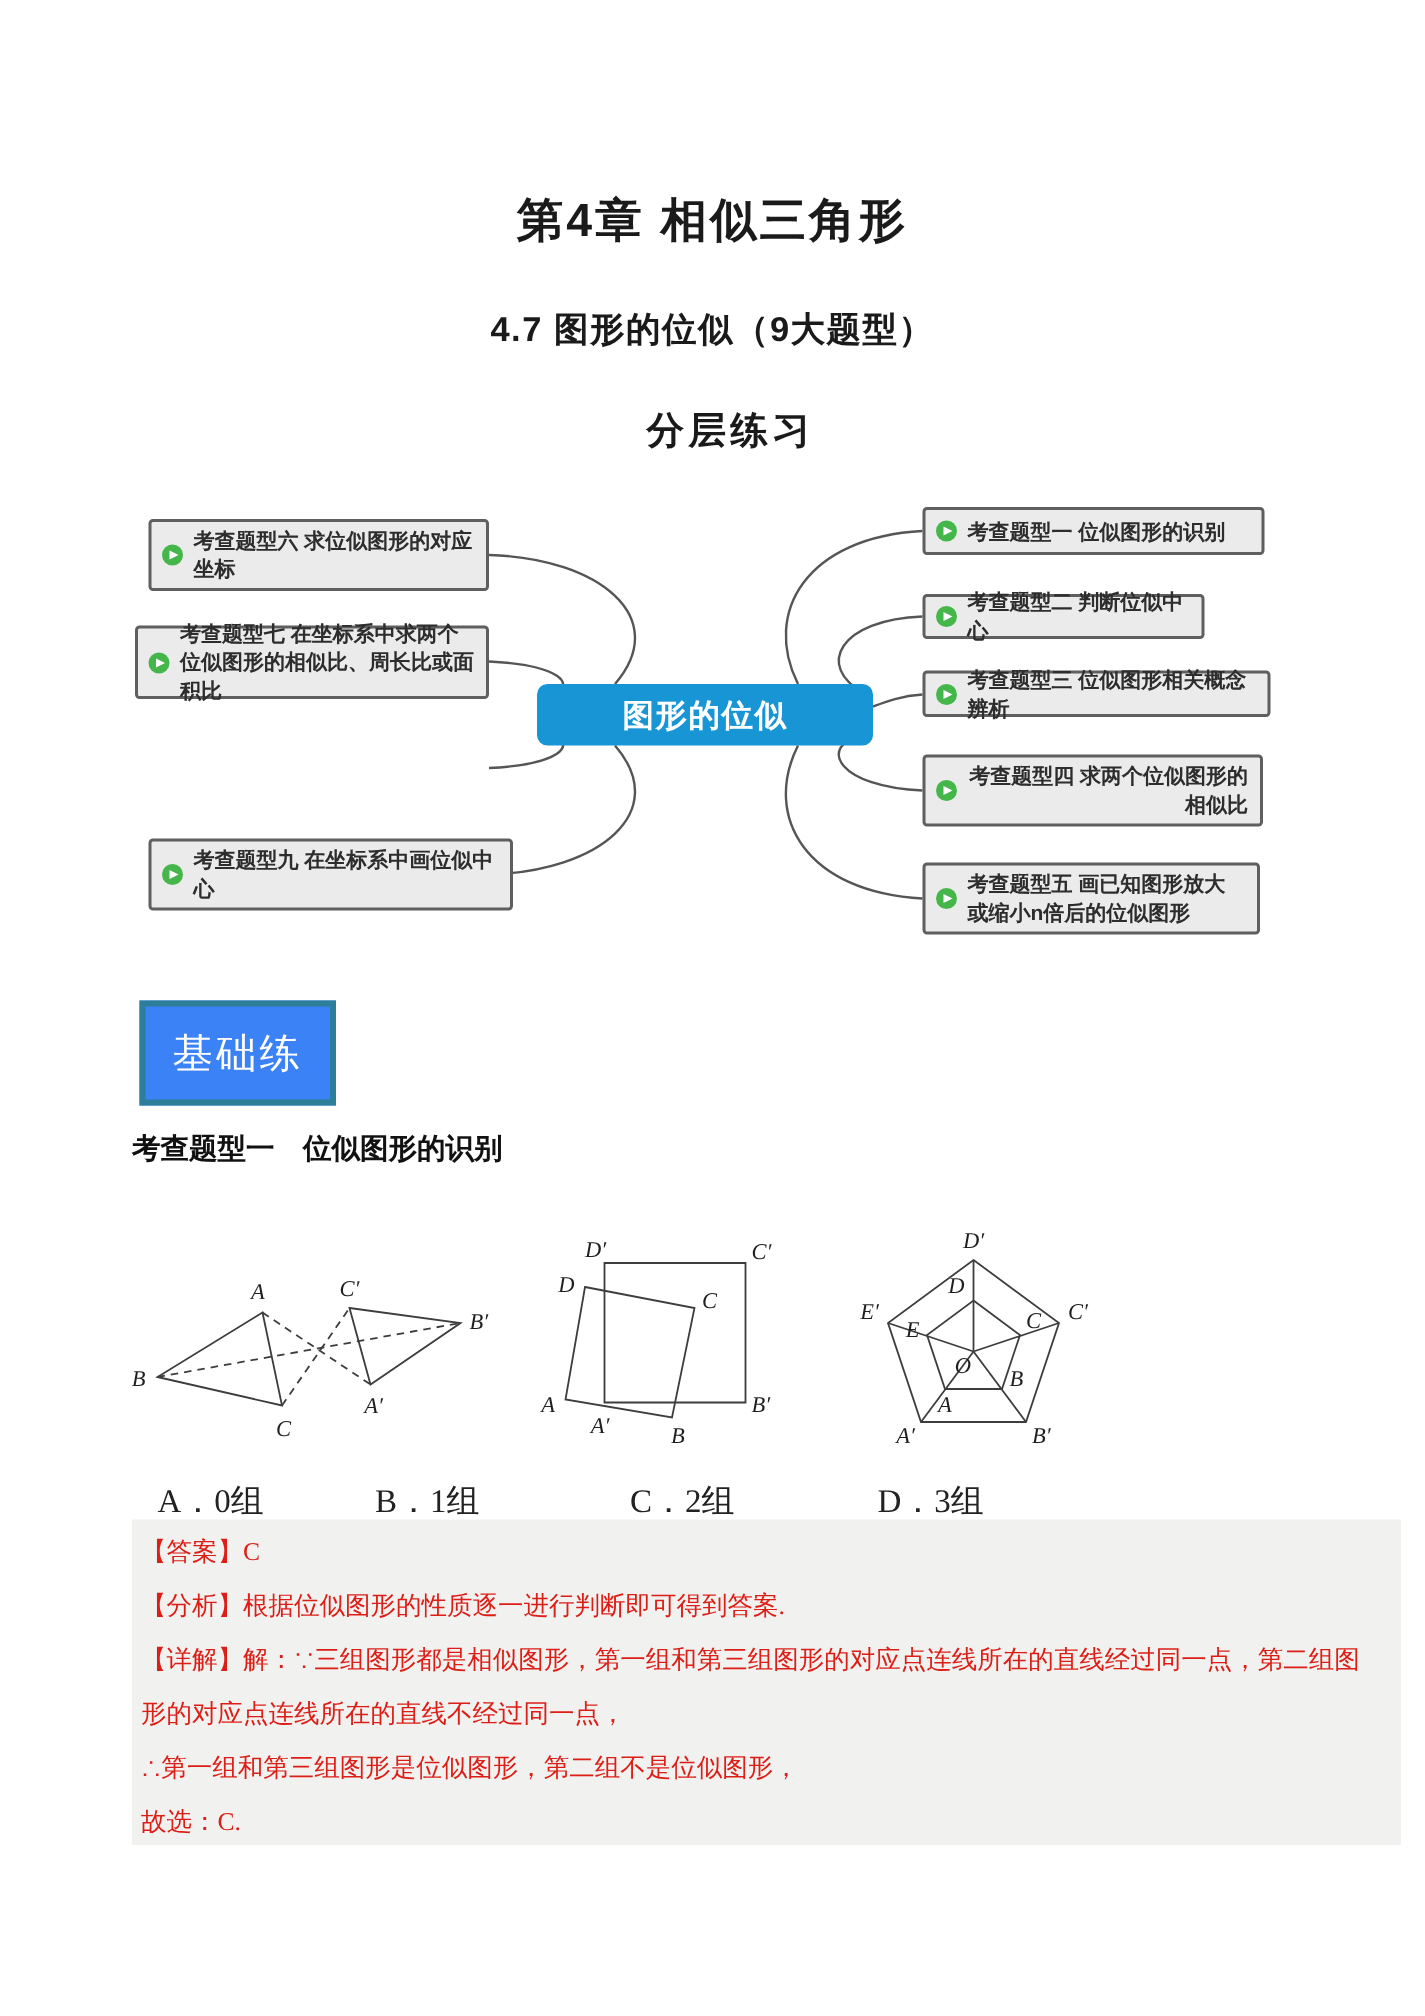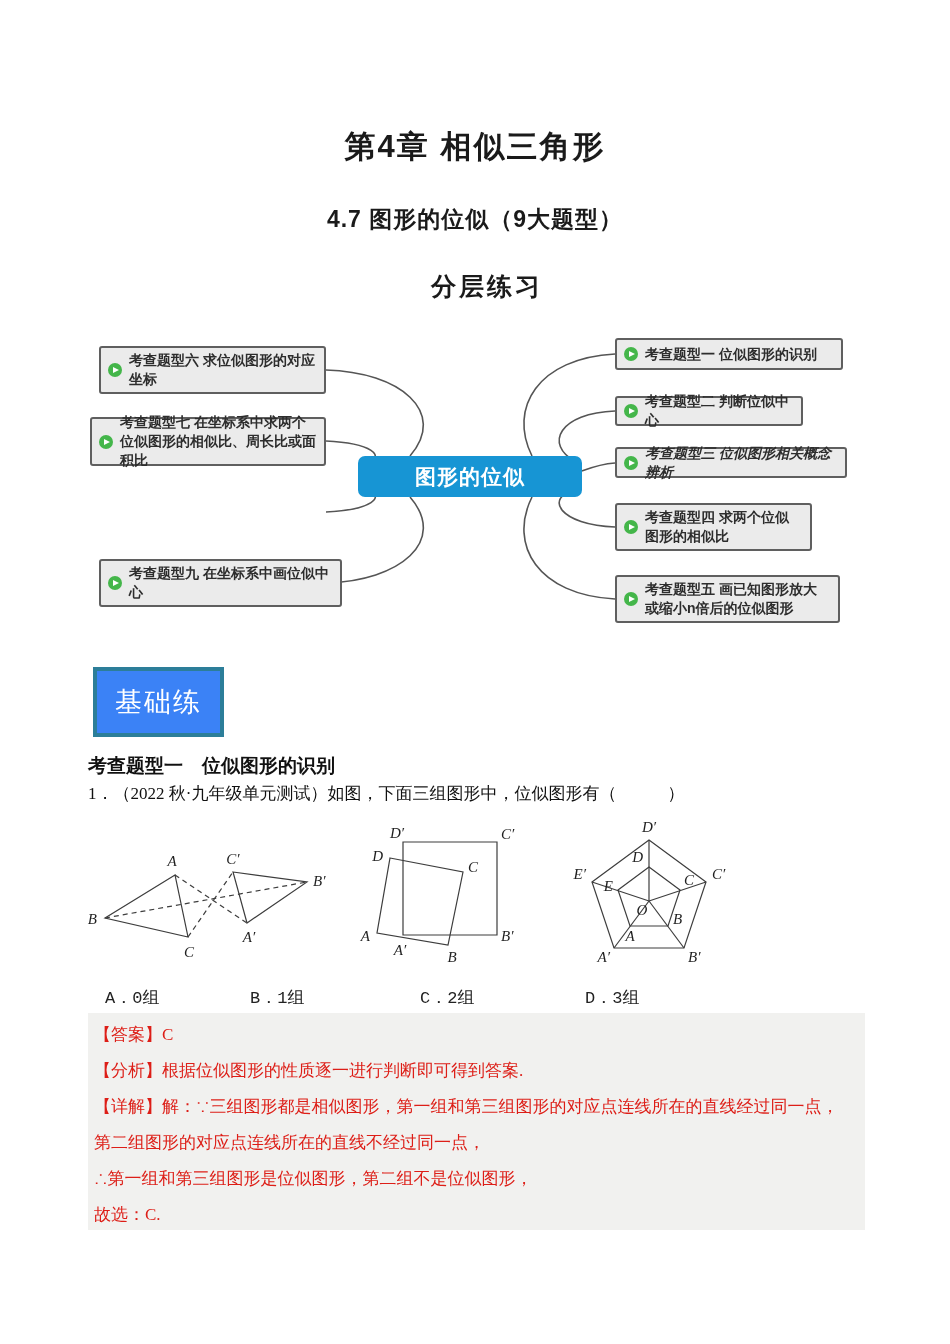--- a/index.html
+++ b/index.html
@@ -22,38 +22,38 @@
   .mmicon{flex:0 0 14px;width:14px;height:14px;border-radius:50%;background:#44b64a;
     margin-right:7px;display:flex;align-items:center;justify-content:center;}
   .mmicon::after{content:"";display:block;border-left:6px solid #ffffff;
     border-top:3.5px solid transparent;border-bottom:3.5px solid transparent;margin-left:1px;}
   .ln1{left:99px;top:346px;width:227px;height:48px;}
   .ln2{left:90px;top:417px;width:236px;height:49px;}
   .ln3{left:99px;top:488px;width:227px;height:49px;}
   .ln4{left:99px;top:559px;width:243px;height:48px;}
   .rn1{left:615px;top:338px;width:228px;height:32px;}
   .rn2{left:615px;top:396px;width:188px;height:30px;}
-  .rn3{left:615px;top:447px;width:232px;height:31px;font-style:italic;}
-  .rn4{left:615px;top:503px;width:197px;height:48px;}
+  .rn3{left:615px;top:447px;width:232px;height:31px;}
+  .rn4{left:615px;top:503px;width:227px;height:48px;text-align:right;}
   .rn5{left:615px;top:575px;width:225px;height:48px;}
   .mmcenter{position:absolute;z-index:2;left:358px;top:456px;width:224px;height:41px;
     background:#1795d4;border-radius:7px;display:flex;align-items:center;justify-content:center;
     font-family:"Liberation Sans",sans-serif;font-weight:bold;font-size:21px;color:#ffffff;letter-spacing:1px;}
   
   .badge{position:absolute;left:93px;top:667px;width:131px;height:70px;box-sizing:border-box;
     background:#3b82f6;border:4px solid #2c7e99;display:flex;align-items:center;justify-content:center;
     color:#ffffff;font-family:"Liberation Serif",serif;font-size:27px;letter-spacing:2px;z-index:2;}
   
   .sec-heading{position:absolute;left:88px;top:753px;font-family:"Liberation Sans",sans-serif;
     font-weight:bold;font-size:19px;color:#111;}
   .question{position:absolute;left:88px;top:782px;font-size:17px;color:#111;}
-  .opt{position:absolute;top:986px;font-family:Liberation Mono, monospace;font-size:17px;color:#222;}
+  .opt{position:absolute;top:986px;font-family:Liberation Serif, serif;font-size:22px;color:#222;}
   .optA{left:105px;} .optB{left:250px;} .optC{left:420px;} .optD{left:585px;}
   
-  .answer{position:absolute;left:88px;top:1013px;width:777px;height:217px;box-sizing:border-box;
+  .answer{position:absolute;left:88px;top:1013px;width:846px;height:217px;box-sizing:border-box;
     background:#f1f1ef;padding:4px 24px 0 6px;z-index:2;}
   .answer p{margin:0;font-size:17px;line-height:36px;color:#dd1e17;}
   
   .vlabel{font-family:"Liberation Serif",serif;font-style:italic;font-size:15px;fill:#1f1f1f;}
   .fig-stroke{fill:none;stroke:#3d3d3d;stroke-width:1.2;}
   .fig-dash{fill:none;stroke:#3d3d3d;stroke-width:1.2;stroke-dasharray:5 4;}
   .conn{fill:none;stroke:#555;stroke-width:1.6;}
 </style>
 </head>
 <body>
@@ -158,21 +158,20 @@
     <span>考查题型四 求两个位似图形的相似比</span>
   </div>
   <div class="mmnode rn5">
     <span class="mmicon"></span>
     <span>考查题型五 画已知图形放大或缩小n倍后的位似图形</span>
   </div>
 
   <div class="badge">基础练</div>
 
   <div class="sec-heading">考查题型一　位似图形的识别</div>
-  <div class="question">1．（2022 秋·九年级单元测试）如图，下面三组图形中，位似图形有（　　　）</div>
 
   <span class="opt optA">A．0组</span>
   <span class="opt optB">B．1组</span>
   <span class="opt optC">C．2组</span>
   <span class="opt optD">D．3组</span>
 
   <div class="answer">
     <p>【答案】C</p>
     <p>【分析】根据位似图形的性质逐一进行判断即可得到答案.</p>
     <p>【详解】解：∵三组图形都是相似图形，第一组和第三组图形的对应点连线所在的直线经过同一点，第二组图形的对应点连线所在的直线不经过同一点，</p>

